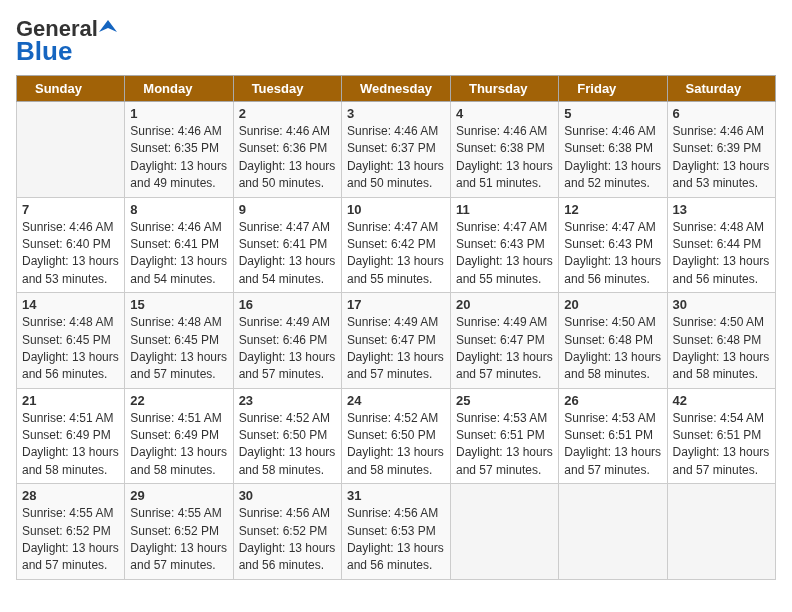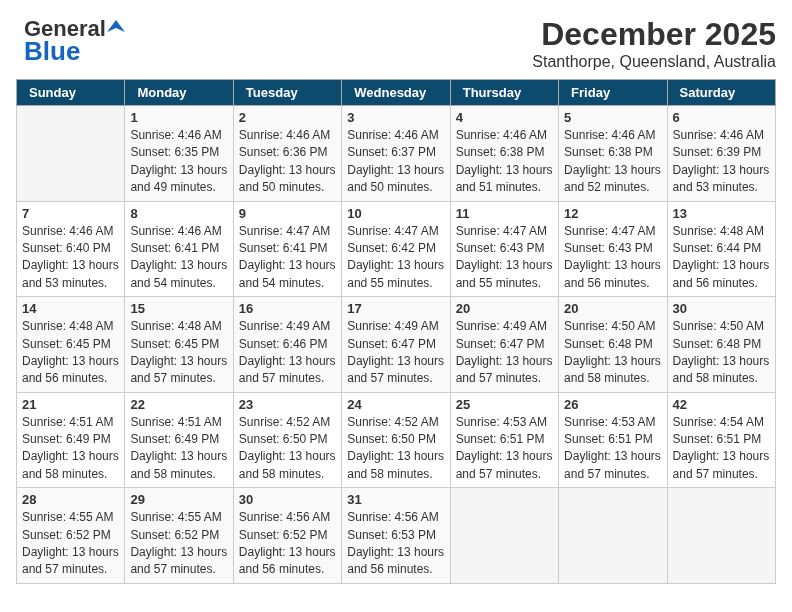--- a/index.html
+++ b/index.html
@@ -5,24 +5,23 @@
     * { box-sizing: border-box; margin: 0; padding: 0; }
     body {
       font-family: Arial, sans-serif;
       background: #fff;
       width: 792px;
       min-height: 612px;
       padding: 16px;
     }
     .header {
       display: flex;
-      align-items: flex-start;
+      align-items: flex-end;
       justify-content: space-between;
       margin-bottom: 8px;
-      margin-left: 8px;
     }
     .logo {
       display: flex;
       flex-direction: column;
       align-items: flex-start;
     }
     .logo-general { color: #333; }
     .logo-blue { color: #1565c0; }
     .title-block {
       text-align: right;
@@ -36,23 +35,23 @@
       font-size: 16px;
       font-weight: normal;
       color: #333;
     }
     .calendar {
       width: 100%;
       border-collapse: collapse;
       font-size: 11px;
     }
     .calendar thead th {
-      background: #0c4a6e;
+      background: #a16207;
       color: #fff;
-      padding: 5px 12px;
+      padding: 5px 18px;
       text-align: left;
       font-size: 13px;
       border: 1px solid #aaa;
     }
     .calendar tbody td {
       border: 1px solid #ccc;
       vertical-align: top;
       padding: 4px 5px;
       min-height: 80px;
       height: 88px;
@@ -86,24 +85,20 @@
 <div class="header">
   <div class="logo">
     <div style="display:flex;align-items:center;">
       <span class="logo-general" style="font-size:22px;font-weight:bold;color:#333;">General</span>
       <svg width="18" height="18" viewBox="0 0 18 18" style="margin-left:1px;margin-top:-4px;">
         <polygon points="9,2 18,14 9,10 0,14" fill="#1565c0"></polygon>
       </svg>
     </div>
     <span class="logo-blue" style="font-size:26px;font-weight:bold;color:#1565c0;margin-top:-6px;">Blue</span>
   </div>
-  <div class="title-block">
-    <h1>December 2025</h1>
-    <h2>Stanthorpe, Queensland, Australia</h2>
-  </div>
 </div>
 
 <table class="calendar">
   <thead>
     <tr>
     <th>Sunday</th>
         <th>Monday</th>
         <th>Tuesday</th>
         <th>Wednesday</th>
         <th>Thursday</th>

